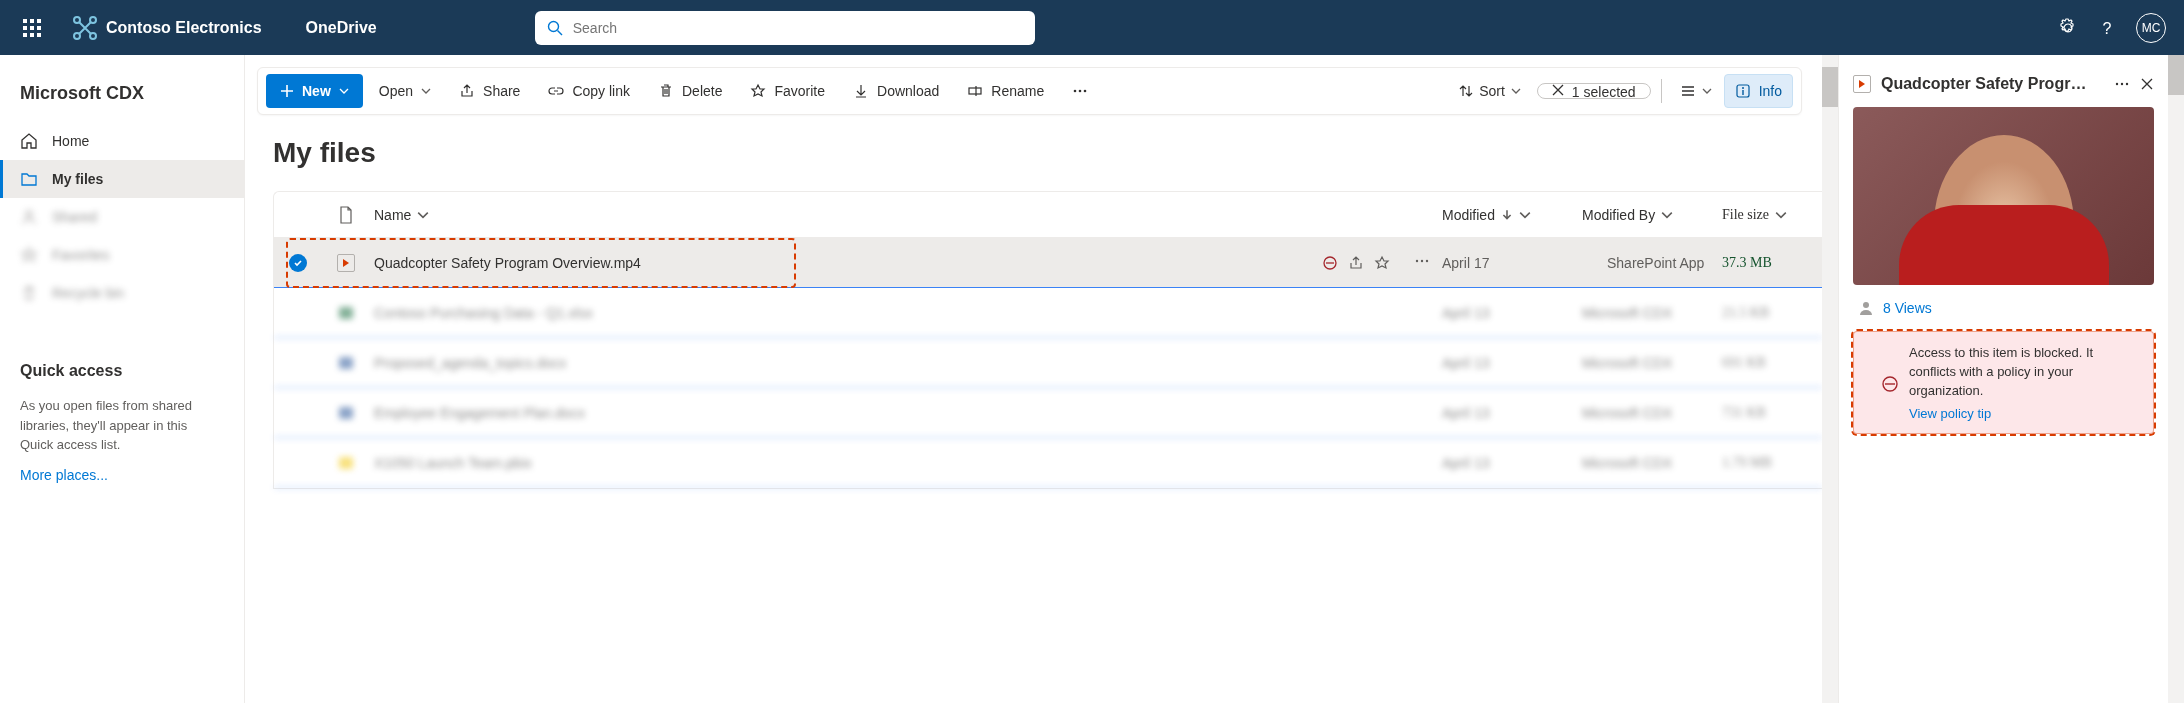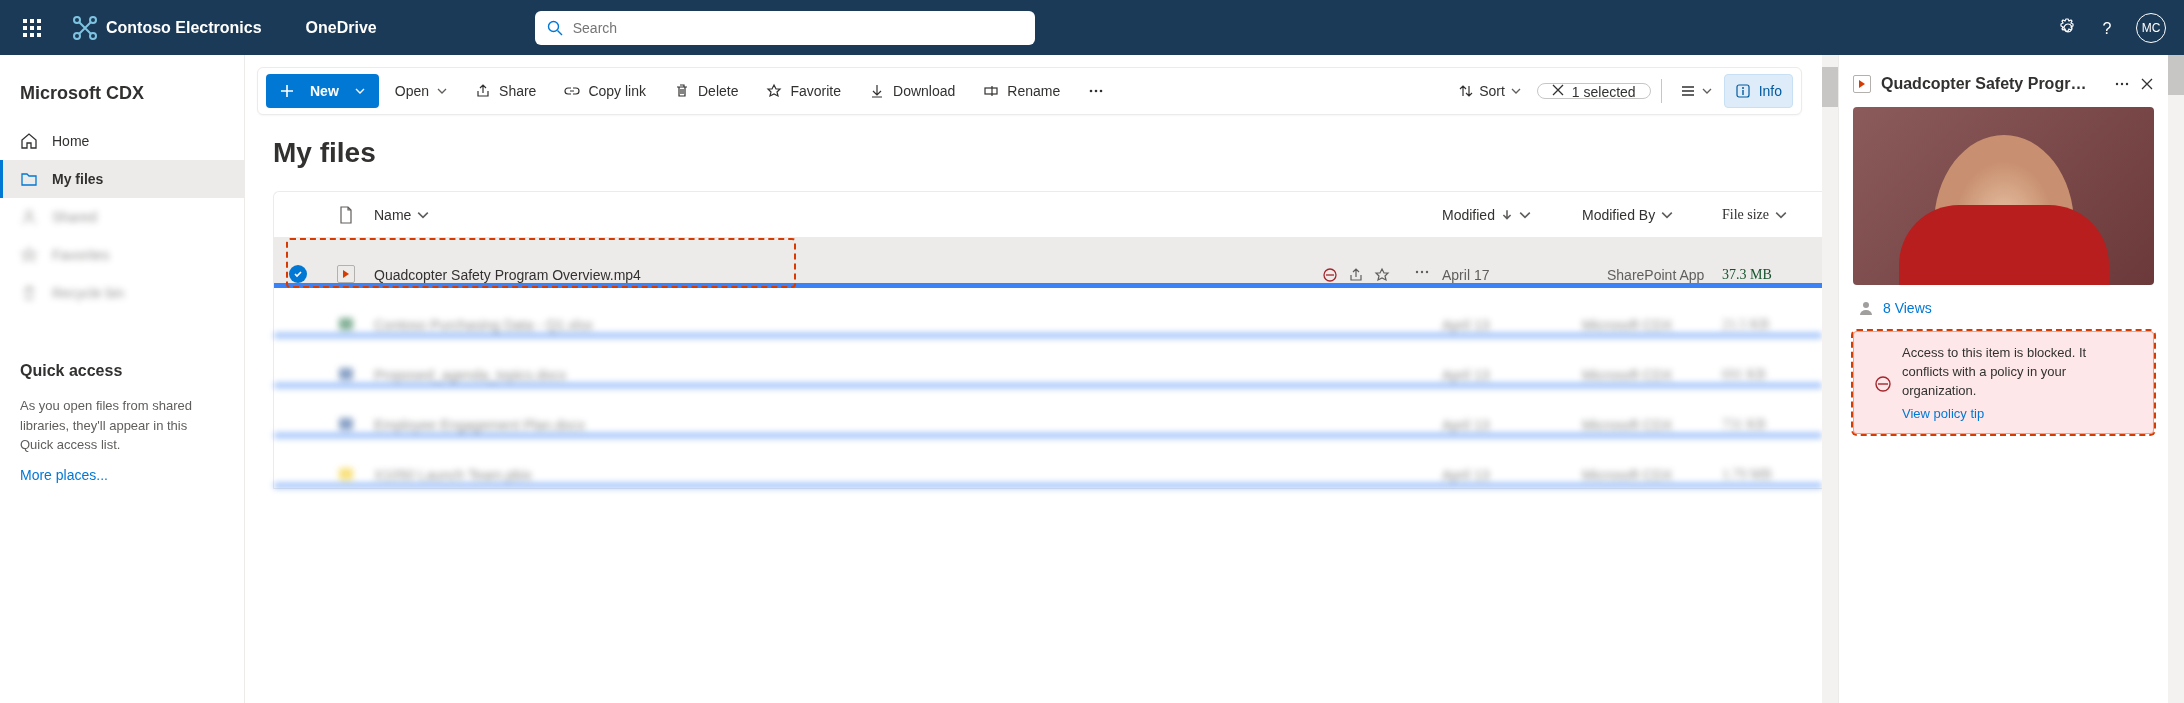--- a/index.html
+++ b/index.html
@@ -30,61 +30,61 @@
 .nav-item.blurred { filter: blur(3px); opacity: 0.5; }
 .quick-access { padding: 0 20px; margin-top: 50px; }
 .qa-title { font-size: 16px; font-weight: 600; margin-bottom: 16px; }
 .qa-desc { font-size: 13px; color: #605e5c; line-height: 1.5; }
 .qa-link { color: #0078d4; text-decoration: none; display: inline-block; margin-top: 12px; }
 
 .main { flex: 1; display: flex; position: relative; }
 .content-area { flex: 1; padding: 0; overflow: hidden; position: relative; }
 .cmdbar-wrap { padding: 12px 20px 12px 12px; }
 .cmdbar { background: #fff; border: 1px solid #edebe9; border-radius: 6px; height: 48px; display: flex; align-items: center; padding: 0 8px; gap: 4px; box-shadow: 0 1px 2px rgba(0,0,0,0.04); }
-.cmd-new { background: #0078d4; color: #fff; border: none; height: 34px; border-radius: 4px; padding: 0 14px; display: flex; align-items: center; gap: 16px; font-size: 14px; font-weight: 600; cursor: pointer; }
+.cmd-new { background: #0078d4; color: #fff; border: none; height: 34px; border-radius: 4px; padding: 0 14px; display: flex; align-items: center; gap: 8px; font-size: 14px; font-weight: 600; cursor: pointer; }
 .cmd-btn { background: transparent; border: none; height: 36px; padding: 0 12px; display: flex; align-items: center; gap: 8px; font-size: 14px; color: #323130; cursor: pointer; }
 .cmd-spacer { flex: 1; }
 .cmd-sort { display: flex; align-items: center; gap: 6px; padding: 0 12px; cursor: pointer; }
 .pill { border: 1px solid #c8c6c4; border-radius: 18px; height: 16px; padding: 0 14px; display: flex; align-items: flex-start; gap: 8px; cursor: pointer; }
 .cmd-divider { width: 1px; height: 24px; background: #c8c6c4; margin: 0 6px; }
 .cmd-view { display: flex; align-items: center; gap: 6px; padding: 0 8px; cursor: pointer; }
 .info-btn { background: #deecf9; border: 1px solid #c7e0f4; border-radius: 4px; height: 34px; padding: 0 10px; display: flex; align-items: center; gap: 8px; cursor: pointer; color: #005a9e; }
 
 .page-title { font-size: 28px; font-weight: 600; padding: 10px 28px 22px; }
 
 .file-table { width: calc(100% - 28px); margin-left: 28px; border: 1px solid #edebe9; border-radius: 6px 0 0 0; border-right: none; }
 .ft-header { display: flex; align-items: center; height: 46px; border-bottom: 1px solid #edebe9; font-size: 14px; color: #323130; }
 .ft-col { display: flex; align-items: center; gap: 6px; }
 .ft-cb { width: 48px; }
 .ft-icon { width: 48px; display: flex; justify-content: center; }
 .ft-name { flex: 1; padding-left: 4px; }
 .ft-mod { width: 140px; }
 .ft-modby { width: 140px; }
 .ft-size { width: 100px; text-align: right; padding-right: 14px; font-family: Liberation Serif, serif; }
-.ft-row { display: flex; align-items: flex-end; height: 50px; border-bottom: 5px solid #3b82f6; font-size: 14px; position: relative; }
+.ft-row { display: flex; align-items: center; height: 50px; border-bottom: 1px solid #3b82f6; font-size: 14px; position: relative; }
 .ft-row.selected { background: #edebe9; }
 .ft-row.blurred { filter: blur(3px); opacity: 0.55; }
 .sort-chevron { width: 12px; height: 12px; }
 .highlight { position: absolute; border: 2px dashed #d83b01; border-radius: 4px; pointer-events: none; }
 .hl-row { left: 12px; top: 0; width: 510px; height: 50px; }
 .radio-check { width: 18px; height: 18px; border-radius: 50%; background: #0078d4; display: flex; align-items: center; justify-content: center; margin: 0 auto; }
 .video-thumb { width: 18px; height: 18px; border: 1px solid #b3b0ad; border-radius: 2px; display: flex; align-items: center; justify-content: center; margin: 0 auto; }
 .name-frag { display: flex; align-items: center; gap: 10px; flex: 1; }
 .row-actions { display: flex; align-items: center; gap: 10px; padding-right: 24px; color: #605e5c; }
 
 
 .details-pane { width: 330px; padding: 20px 14px 0 14px; border-left: 1px solid #edebe9; position: relative; }
 .dp-header { display: flex; align-items: center; gap: 10px; margin-bottom: 14px; }
 .dp-title { font-size: 16px; font-weight: 600; flex: 1; white-space: nowrap; overflow: hidden; text-overflow: ellipsis; }
 .dp-thumb { width: 100%; height: 178px; background: linear-gradient(135deg, #8b5a5a 0%, #6b3939 100%); border-radius: 4px; display: flex; align-items: flex-end; justify-content: center; position: relative; overflow: hidden; }
 .dp-thumb::before { content: ''; position: absolute; width: 140px; height: 180px; background: radial-gradient(ellipse at center, #e8c4a6 0%, #c89070 50%); border-radius: 50% 50% 0 0; bottom: -30px; left: 50%; transform: translateX(-50%); }
 .dp-thumb::after { content: ''; position: absolute; width: 210px; height: 90px; background: #b91e1e; bottom: -10px; left: 50%; transform: translateX(-50%); border-radius: 60px 60px 0 0; }
 .dp-views { display: flex; align-items: center; gap: 8px; padding: 14px 4px; color: #605e5c; }
 .dp-views a { color: #0078d4; text-decoration: none; }
-.dp-alert { border: 1px solid rgba(216,59,1,0.4); background: #fde7e9; border-radius: 4px; padding: 12px 20px 10px; display: flex; gap: 10px; position: relative; }
+.dp-alert { border: 1px solid rgba(216,59,1,0.4); background: #fde7e9; border-radius: 4px; padding: 12px 27px 10px; display: flex; gap: 10px; position: relative; }
 .dp-alert-text { font-size: 13px; color: #323130; line-height: 1.45; }
 .dp-alert a { color: #0078d4; text-decoration: none; display: inline-block; margin-top: 4px; }
 .hl-alert { position: absolute; left: -3px; right: -3px; top: -3px; bottom: -3px; border: 2px dashed #d83b01; border-radius: 6px; pointer-events: none; }
 
 .vscroll { width: 16px; background: #f3f2f1; }
 .vscroll-thumb { width: 100%; height: 40px; background: #c8c6c4; border-radius: 0; }
 </style>
 </head>
 <body>
 

